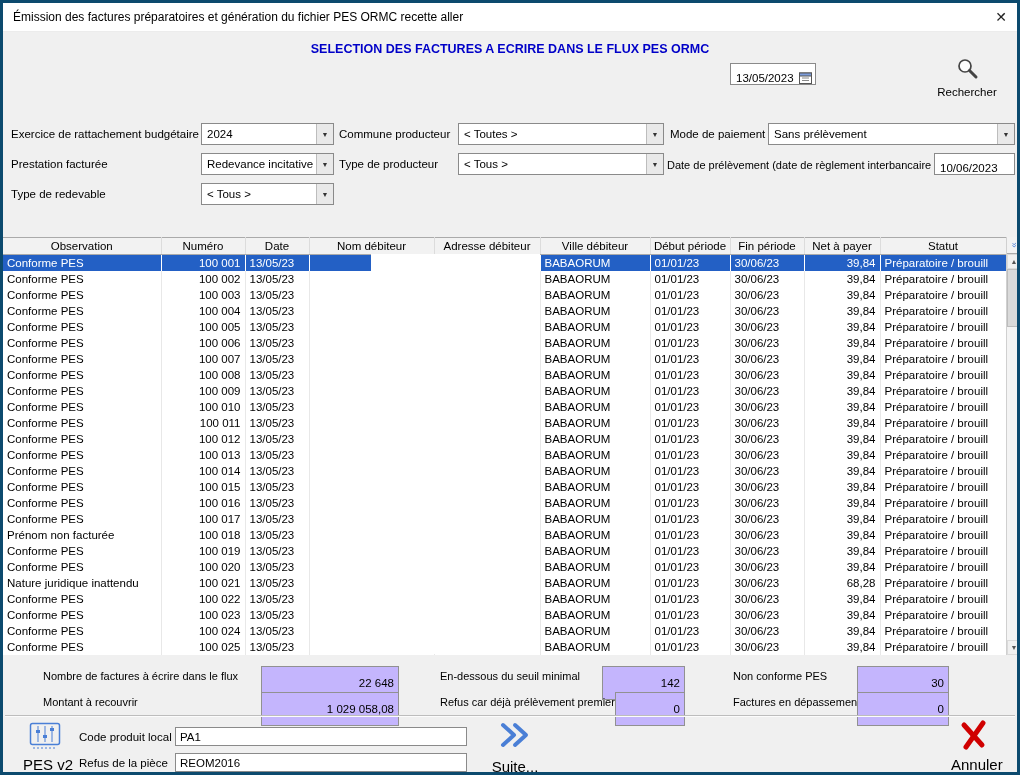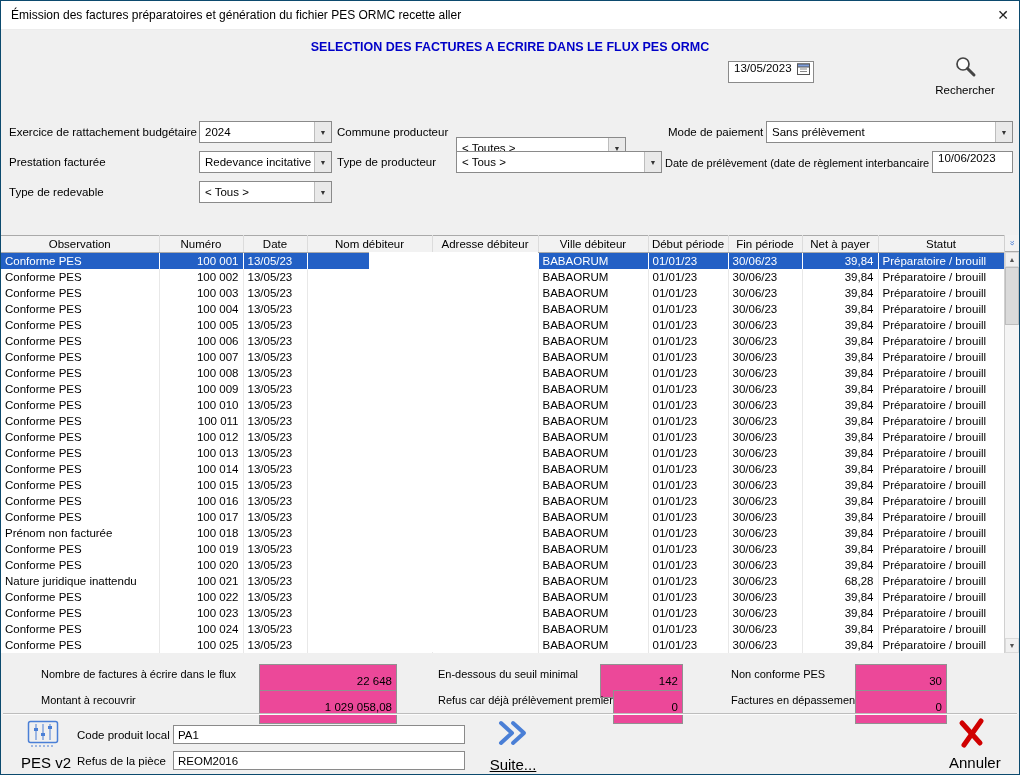--- a/index.html
+++ b/index.html
@@ -1,47 +1,47 @@
 <!DOCTYPE html>
 <html style="--title-text: #0000c8; --selection: #2360c5; --icon-blue: #4a7fd6; --cancel-red: #d00000;"><head>
 <meta charset="utf-8">
 <style>
   *{box-sizing:border-box}
   body{margin:0;background:#fff;font-family:"Liberation Sans",sans-serif}
-  .window{position:relative;width:1020px;height:775px;border:1px solid #0c4a6e;background:#f0f0f0;overflow:hidden;font-size:12px;color:#000}
+  .window{position:relative;width:1020px;height:775px;border:3px solid #0c4a6e;background:#f0f0f0;overflow:hidden;font-size:12px;color:#000}
   .titlebar{position:absolute;top:0;left:0;right:0;height:29px;background:#fff;display:flex;align-items:center;padding:0 10px;border-bottom:1px solid #ececec}
   .titlebar .close{margin-left:auto;font-size:14px;cursor:pointer;color:#222}
   .page-title{position:absolute;top:39px;left:0;width:100%;text-align:center;font-weight:bold;font-size:12.5px;color:var(--title-text,#0000c8)}
   .lbl{position:absolute;font-size:11.5px;white-space:nowrap}
   .lbl-sm{font-size:11px}
   .combo{position:absolute;height:22px;background:#fff;border:1px solid #8a8a8a;display:flex;align-items:center;font-size:11.5px}
   .combo .val{flex:1;padding-left:5px;white-space:nowrap;overflow:hidden}
   .combo .arrow{width:17px;align-self:stretch;background:#e9e9e9;border-left:1px solid #bdbdbd;display:flex;align-items:center;justify-content:center;font-size:7px;color:#333}
-  .date-field{position:absolute;height:22px;background:#fff;border:1px solid #8a8a8a;display:flex;align-items:flex-start;font-size:11.5px}
+  .date-field{position:absolute;height:22px;background:#fff;border:1px solid #8a8a8a;display:flex;align-items:flex-end;font-size:11.5px}
   .date-field .val{flex:1;padding-left:5px}
   .date-field .cal{width:20px;display:flex;align-items:center;justify-content:center}
   .textbox{position:absolute;height:19px;background:#fff;border:1px solid #8a8a8a;display:flex;align-items:center;font-size:11.5px}
   .textbox .val{padding-left:4px;white-space:nowrap}
   .search{position:absolute;left:930px;top:54px;width:68px;text-align:center;cursor:pointer}
   .search .slabel{font-size:11.5px;margin-top:2px}
   .table-area{position:absolute;left:0;top:234px;width:1003px;height:418px;background:#fff;border-bottom:1px solid #b0b0b0}
   table{border-collapse:collapse;table-layout:fixed;width:1003px}
   th{height:17px;font-weight:normal;font-size:11.5px;background:#f2f2f2;border-top:1px solid #aaa;border-bottom:1px solid #aaa;border-right:1px solid #dcdcdc;text-align:center;white-space:nowrap;overflow:hidden;padding:0 2px}
   td{height:16px;line-height:16px;font-size:11.5px;border-right:1px solid #e8e8e8;white-space:nowrap;overflow:hidden;padding:0 4px;background:#fff}
   td.a-r{text-align:right}
   tr.selected td{background:var(--selection,#2360c5);color:#fff;border-right-color:transparent}
   .redaction{position:absolute;left:368px;top:17px;width:169px;height:400px;background:#fff;z-index:3}
   .scrollbar{position:absolute;left:1003px;top:234px;width:15px;height:418px;background:#f4f4f4;display:flex;flex-direction:column;border-left:1px solid #d0d0d0}
   .sb-corner{height:17px;background:#f2f2f2;border-bottom:1px solid #aaa;display:flex;align-items:center;justify-content:center;color:var(--icon-blue,#4a7fd6);font-size:9px}
   .sb-corner .rot{display:inline-block;transform:rotate(-90deg)}
   .sb-btn{height:15px;display:flex;align-items:center;justify-content:center;font-size:7px;color:#555;background:#f0f0f0;border:1px solid #dadada}
   .sb-thumb{height:58px;background:#dadada;border:1px solid #bdbdbd}
   .sb-track{flex:1}
   .slbl{position:absolute;font-size:11px;white-space:nowrap}
-  .sfield{position:absolute;height:34px;background:#ec4899;border:1px solid #919191;display:flex;align-items:center;justify-content:flex-end;padding:0 4px;font-size:11.5px}
+  .sfield{position:absolute;height:34px;background:#c4b5fd;border:1px solid #919191;display:flex;align-items:center;justify-content:flex-end;padding:0 4px;font-size:11.5px}
   .sep{position:absolute;top:712px;left:2px;right:2px;border-top:1px solid #bdbdbd;border-bottom:1px solid #fcfcfc}
   .iconbtn{position:absolute;cursor:pointer}
   .icon-label{position:absolute;font-size:15px;text-align:center;white-space:nowrap}
   .underline{text-decoration:underline}
 </style>
 </head>
 <body>
 
 <div class="window">
 
@@ -73,21 +73,21 @@
     </span>
     <div class="slabel">Rechercher</div>
   </div>
 
   <div class="lbl" style="left:8px;top:125px">Exercice de rattachement budgétaire</div>
   <div class="combo" style="left:198px;top:120px;width:133px">
     <span class="val">2024</span>
     <span class="arrow">▼</span>
   </div>
   <div class="lbl" style="left:336px;top:125px">Commune producteur</div>
-  <div class="combo" style="left:455px;top:136px;width:170px">
+  <div class="combo" style="left:455px;top:120px;width:206px">
     <span class="val">&lt; Toutes &gt;</span>
     <span class="arrow">▼</span>
   </div>
   <div class="lbl" style="left:667px;top:125px">Mode de paiement</div>
   <div class="combo" style="left:765px;top:120px;width:247px">
     <span class="val">Sans prélèvement</span>
     <span class="arrow">▼</span>
   </div>
 
   <div class="lbl" style="left:8px;top:155px">Prestation facturée</div>

